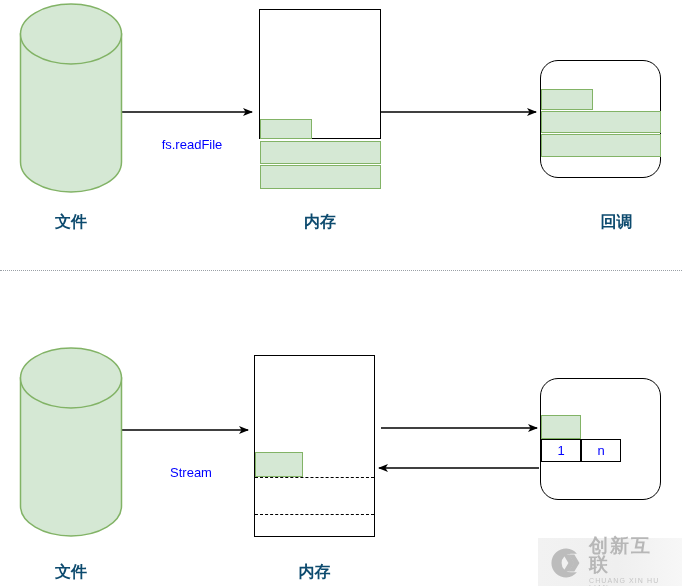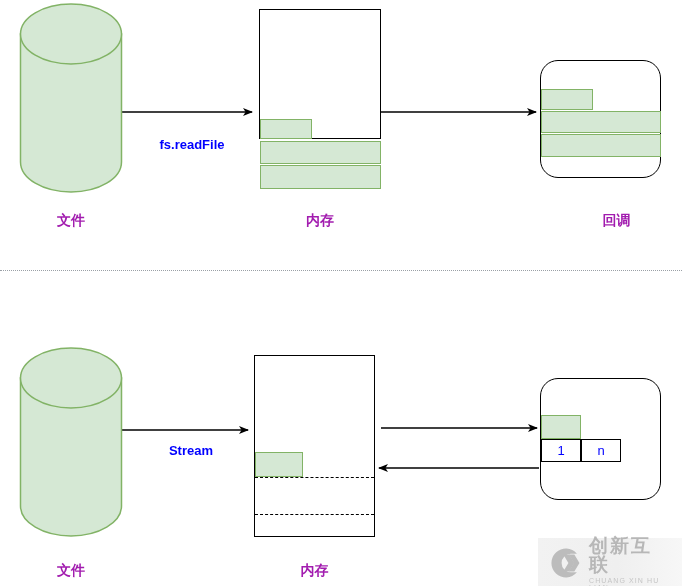--- a/index.html
+++ b/index.html
@@ -64,31 +64,31 @@
     line-height: 1;
     display: flex;
     align-items: center;
     justify-content: center;
     font-family: "Liberation Sans", "DejaVu Sans", sans-serif;
   }
 
   
   .label {
     position: absolute;
-    color: #a21caf;
+    color: #0c4a6e;
     font-weight: bold;
-    font-size: 14px;
+    font-size: 16px;
     white-space: nowrap;
     text-align: center;
     font-family: Liberation Mono, monospace;
   }
   .edgelabel {
     position: absolute;
     color: #0000ff;
-    font-weight: bold;
+    font-weight: normal;
     font-size: 13px;
     white-space: nowrap;
     text-align: center;
     font-family: "Liberation Sans", "DejaVu Sans", sans-serif;
   }
 
   
   .arrows {
     position: absolute;
     left: 0; top: 0;
@@ -195,21 +195,21 @@
     </svg>
   </div>
   <div class="label" style="left:19px; top:562px; width:104px;">文件</div>
 
   <div class="membox" style="left:254px; top:355px; width:121px; height:182px;"></div>
   <div class="bar" style="left:255px; top:452px; width:48px; height:25px;"></div>
   <div class="dashline" style="left:255px; top:477px; width:119px;"></div>
   <div class="dashline" style="left:255px; top:514px; width:119px;"></div>
   <div class="label" style="left:254px; top:562px; width:121px;">内存</div>
 
-  <div class="edgelabel" style="left:131px; top:443px; width:120px;">Stream</div>
+  <div class="edgelabel" style="left:131px; top:465px; width:120px;">Stream</div>
 
   <div class="roundbox" style="left:540px; top:378px; width:121px; height:122px;"></div>
   <div class="bar" style="left:541px; top:415px; width:40px; height:24px;"></div>
   <div class="cell" style="left:541px; top:439px; width:40px; height:23px;">1</div>
   <div class="cell" style="left:581px; top:439px; width:40px; height:23px;">n</div>
 
   <div class="watermark" style="left:538px; top:532px; width:144px; height:50px;">
     <svg class="wm-logo" viewBox="0 0 40 40">
       <path d="M34,9 A17,17 0 1 0 34,31 L27,31 A11,11 0 1 1 27,9 Z" fill="#b9b9b9"></path>
       <path d="M18,10 L24,20 L18,30 L25,30 L31,20 L25,10 Z" fill="#b9b9b9"></path>

